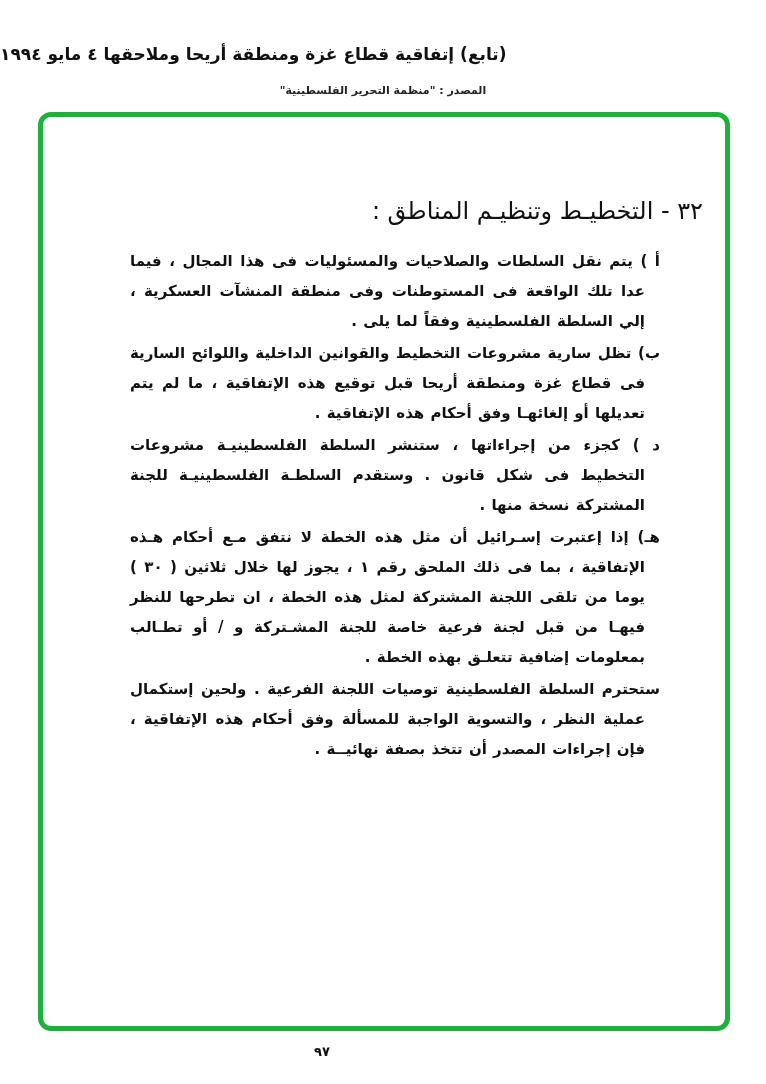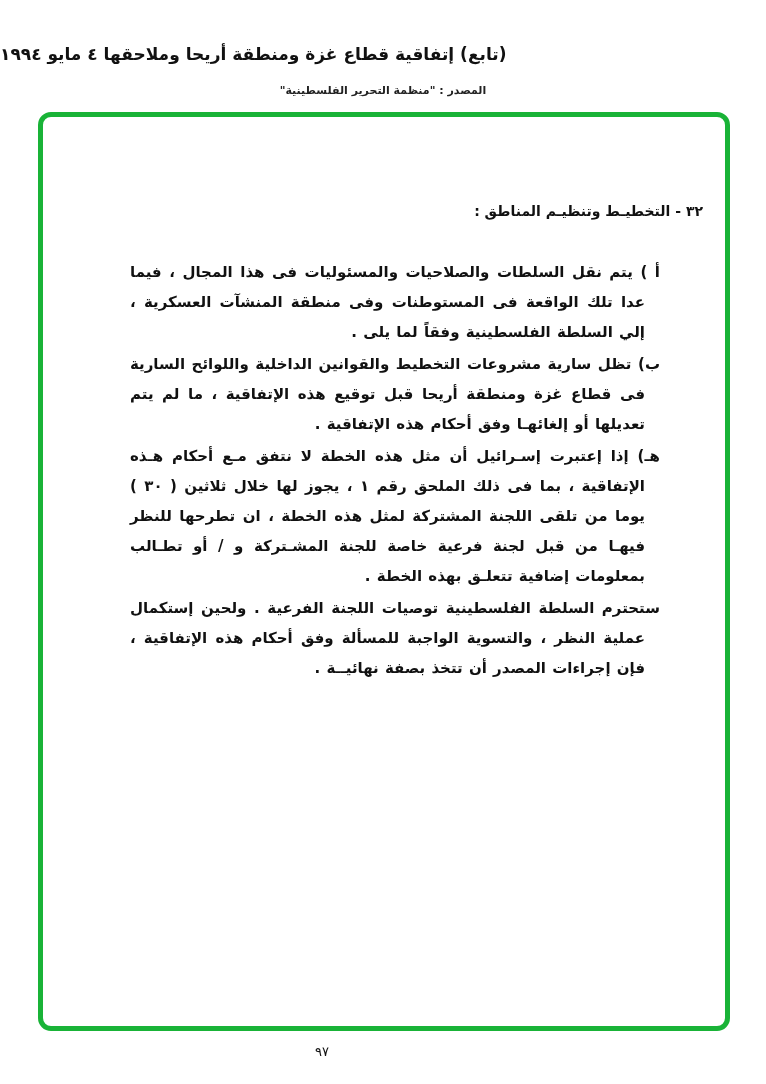--- a/index.html
+++ b/index.html
@@ -31,60 +31,61 @@
     border-radius:13px;
     background:transparent;
   }
 
   
   .content {
     position:absolute; top:196px; right:63px; left:130px;
     direction:rtl;
   }
   .section-title {
-    font-size:14px; font-weight:700;
+    font-size:24px; font-weight:400;
     line-height:30px;
-    margin-bottom:31px;
+    margin-bottom:20px;
     white-space:nowrap;
   }
   .para, .closing {
     font-size:15px; font-weight:700;
     line-height:30px;
     text-align:justify;
     padding-right:58px;
     text-indent:-15px;
     margin-bottom:2px;
     word-spacing:1px;
   }
   .closing { margin-top:2px; }
   .marker { display:inline; }
   .marker::after { content:" "; }
 
   
   .page-number {
     position:absolute; top:1044px; left:0; width:644px;
     text-align:center;
-    font-size:13px; font-weight:400;
+    font-size:13px; font-weight:700;
   }
 </style>
 </head>
 <body>
 
 <div class="hdr-title">(تابع) إتفاقية قطاع غزة ومنطقة أريحا وملاحقها ٤ مايو ١٩٩٤</div>
 <div class="hdr-source">المصدر :  "منظمة التحرير الفلسطينية"</div>
 
 <div class="frame" style="border-color: rgb(25, 179, 55);"></div>
 
 <main class="content">
   <h2 class="section-title">٣٢ - التخطيـط وتنظيـم المناطق :</h2>
 
   <p class="para"><span class="marker">أ )</span><span>يتم نقل السلطات والصلاحيات والمسئوليات فى هذا المجال ، فيما عدا تلك الواقعة فى المستوطنات وفى منطقة المنشآت العسكرية ، إلي السلطة الفلسطينية وفقاً لما يلى .</span></p>
 
   <p class="para"><span class="marker">ب)</span><span>تظل سارية مشروعات التخطيط والقوانين الداخلية واللوائح السارية فى قطاع غزة ومنطقة أريحا قبل توقيع هذه الإتفاقية ،  ما لم يتم تعديلها أو إلغائهـا وفق أحكام هذه الإتفاقية .</span></p>
 
 
+  <p class="para"><span class="marker">د )</span><span>كجزء من إجراءاتها ، ستنشر السلطة الفلسطينيـة مشروعات التخطيط فى شكل قانون . وستقدم السلطـة الفلسطينيـة للجنة المشتركة نسخة منها .</span></p>
 
   <p class="para"><span class="marker">هـ)</span><span>إذا إعتبرت إسـرائيل أن مثل هذه الخطة لا نتفق مـع أحكام هـذه الإتفاقية ،  بما فى ذلك الملحق رقم ١ ،  يجوز لها خلال ثلاثين ( ٣٠ ) يوما من تلقى اللجنة المشتركة لمثل هذه الخطة ، ان تطرحها للنظر فيهـا من قبل لجنة فرعية خاصة للجنة المشـتركة و / أو تطـالب بمعلومات إضافية تتعلـق بهذه الخطة .</span></p>
 
   <p class="closing">ستحترم السلطة الفلسطينية توصيات اللجنة الفرعية . ولحين إستكمال عملية النظر ،  والتسوية الواجبة للمسألة وفق أحكام هذه الإتفاقية ، فإن إجراءات المصدر أن تتخذ بصفة نهائيــة .</p>
 </main>
 
 <div class="page-number">٩٧</div>
 
 </body></html>

